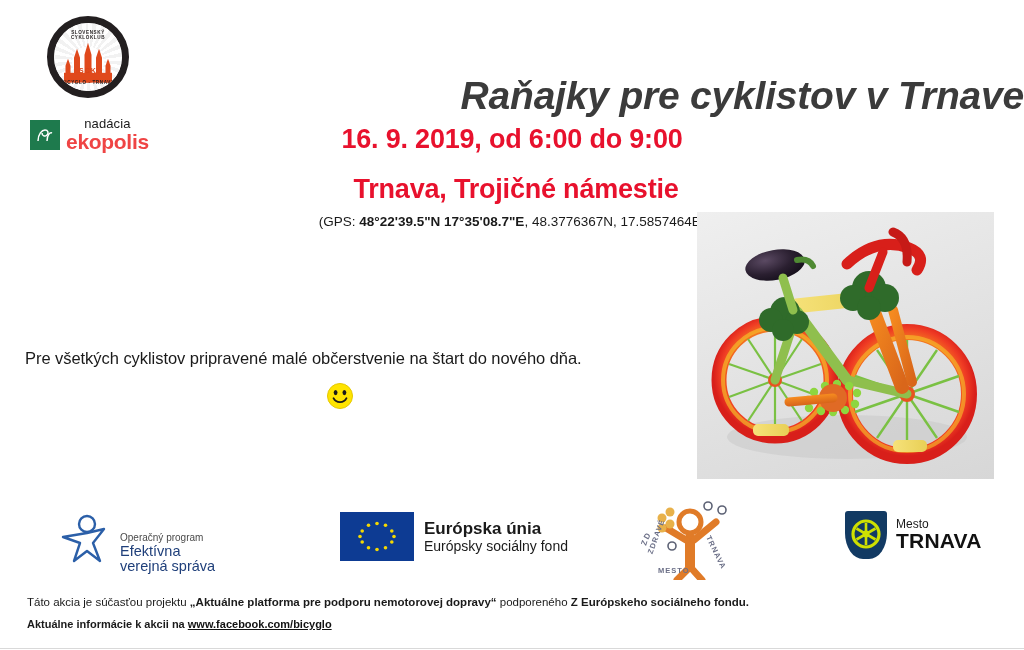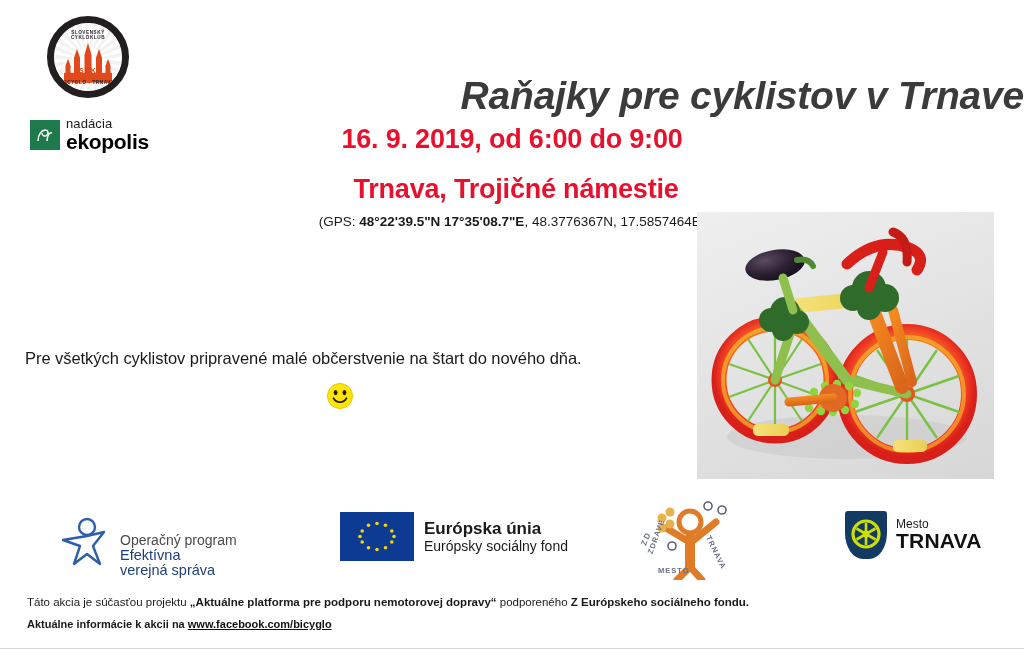--- a/index.html
+++ b/index.html
@@ -83,30 +83,30 @@
     align-items: center;
     gap: 6px;
   }
   .ekopolis-mark {
     width: 30px; height: 30px;
     background: #1e7a4d;
     display: flex;
     align-items: center;
     justify-content: center;
   }
-  .ekopolis-words { line-height: 1; }
+  .ekopolis-words { line-height: 1; text-align: center; }
   .ekopolis-top {
     font-size: 13px;
     color: #1a1a1a;
     letter-spacing: 0.1px;
   }
   .ekopolis-bottom {
     font-size: 21px;
     font-weight: bold;
-    color: #000000;
+    color: #ef4444;
     letter-spacing: -0.3px;
     margin-top: 1px;
   }
 
   
   #poster-title {
     left: 0; right: 0; top: 26px;
     text-align: right;
     font-size: 39px;
     font-weight: bold;
@@ -159,21 +159,21 @@
     background: linear-gradient(160deg,#efefef 0%,#e4e4e4 45%,#d7d7d7 100%);
     overflow: hidden;
   }
 
   
   #opevs-logo {
     left: 60px; top: 505px;
     display: flex; align-items: center; gap: 8px;
   }
   .opevs-words { line-height: 1.05; color: #1f3f7a; }
-  .opevs-small { font-size: 14px; color: #4a4a4a; margin-top: 28px; }
+  .opevs-small { font-size: 10px; color: #4a4a4a; margin-top: 28px; }
   .opevs-big { font-size: 14.5px; font-weight: normal; color: #1f3f7a; }
 
   #eu-logo {
     left: 340px; top: 512px;
     display: flex; align-items: center; gap: 10px;
   }
   .eu-flag {
     width: 74px; height: 49px;
     background: #0d3b93;
     position: relative;

